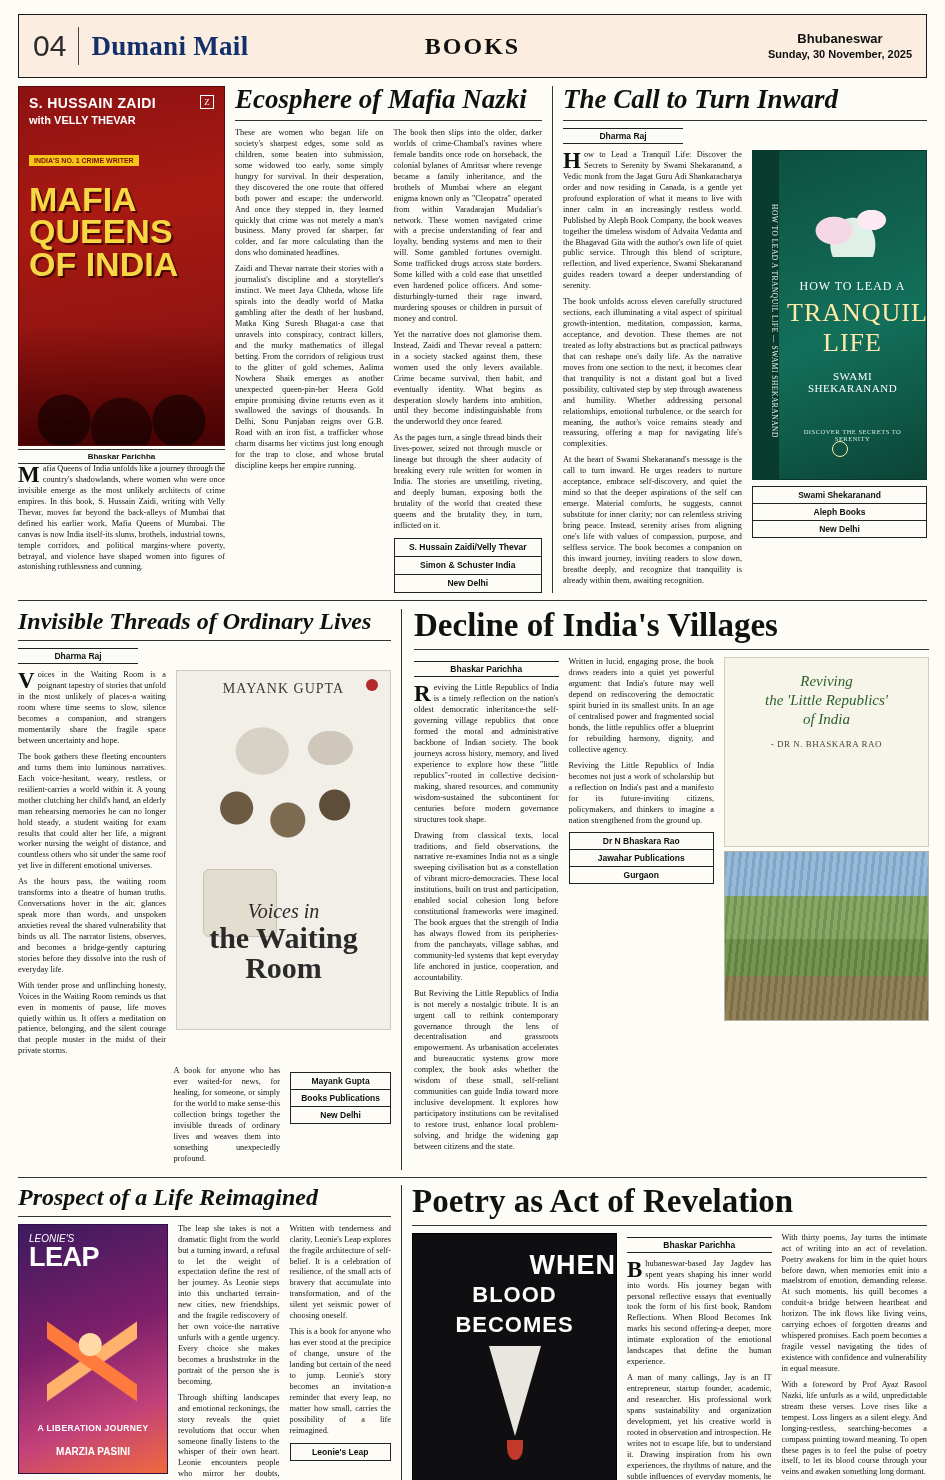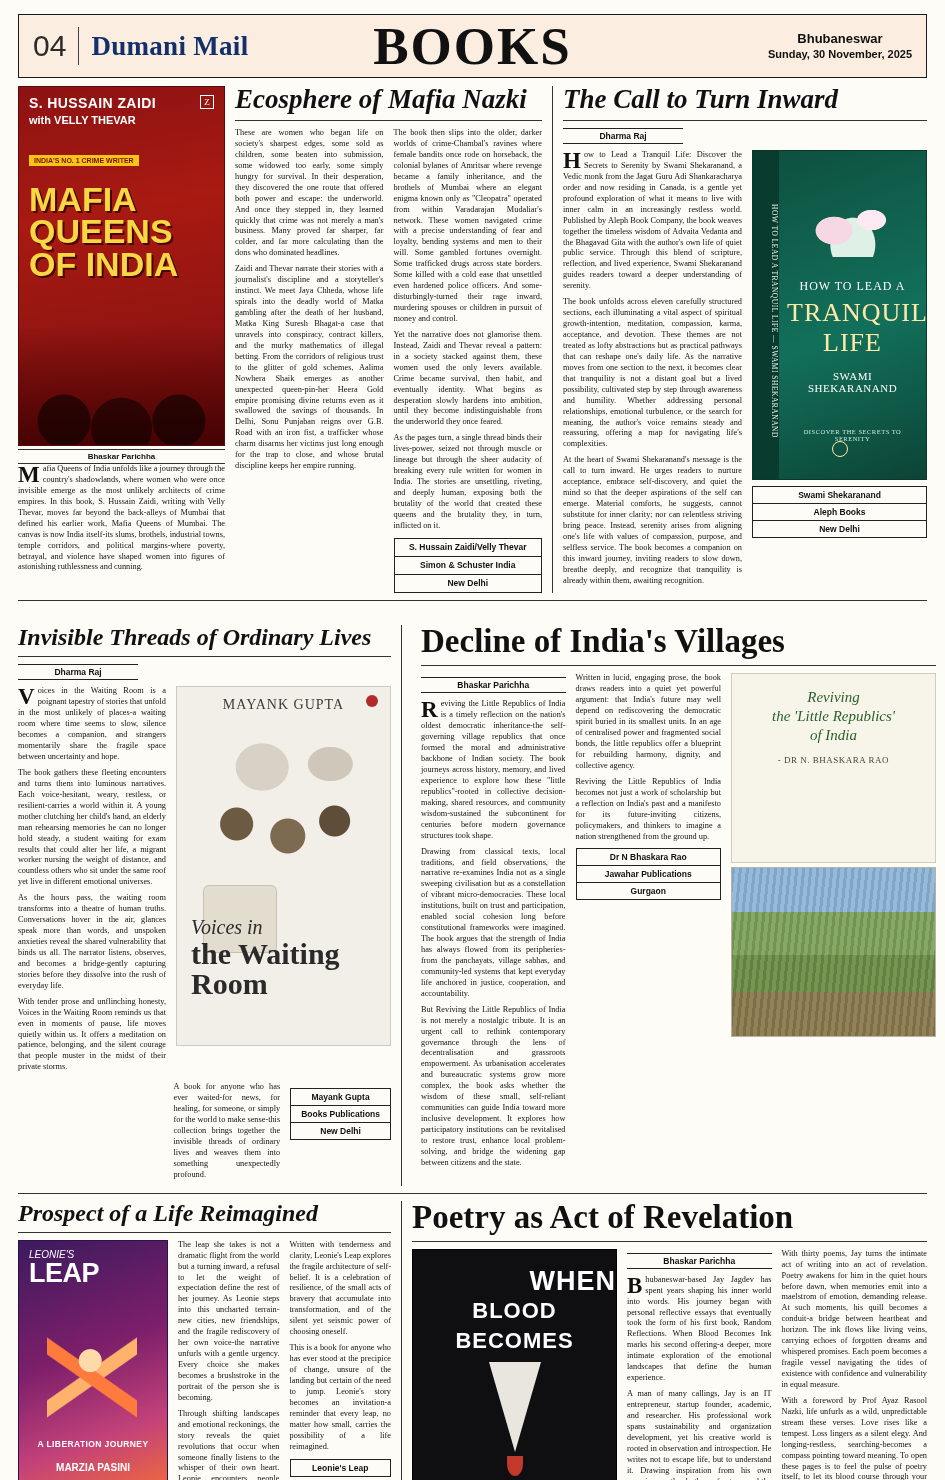--- a/index.html
+++ b/index.html
@@ -17,21 +17,21 @@
   .masthead {
     display:flex; align-items:center; justify-content:space-between;
     background:#fbeee0; border:1px solid #1a1a1a; height:64px;
     padding: 0 14px; position:relative;
   }
   .mast-left { display:flex; align-items:center; gap:12px; }
   .mast-pageno { font-size:30px; color:#2b2b2b; font-family:"Liberation Sans", sans-serif; }
   .mast-divider { width:1px; height:38px; background:#444; }
   .mast-name { font-size:27px; font-weight:bold; color:#115; font-family:"Liberation Serif", serif; letter-spacing:0.3px; color:#14306b; }
   .mast-center { position:absolute; left:0; right:0; text-align:center; pointer-events:none; }
-  .mast-books { font-size:53px; font-weight:bold; letter-spacing:2px; font-family:"Liberation Serif", serif; }
+  .mast-books { font-size:24px; font-weight:bold; letter-spacing:2px; font-family:"Liberation Serif", serif; }
   .mast-right { text-align:center; font-family:"Liberation Sans", sans-serif; line-height:1.35; z-index:2; }
   .mast-city { font-size:13px; font-weight:bold; }
   .mast-date { font-size:11px; font-weight:bold; }
 
   
   .hl { font-family:"Liberation Serif", serif; font-style:italic; font-weight:bold; }
   .hl-plain { font-family:"Liberation Serif", serif; font-weight:bold; }
   .byline {
     text-align:center; font-size:8.5px; font-weight:bold; font-family:"Liberation Sans", sans-serif;
     border-top:1px solid #222; border-bottom:1px solid #222; padding:2px 0; margin:4px 0 6px 0;
@@ -108,21 +108,21 @@
       radial-gradient(ellipse at 46% 86%, #dff0e6 0 22px, transparent 23px);
   }
   .cover-tranquil .t-main { position:absolute; top:128px; left:34px; right:8px; text-align:center; }
   .cover-tranquil .t1 { font-size:12px; letter-spacing:1px; }
   .cover-tranquil .t2 { font-size:26px; font-weight:normal; letter-spacing:1px; margin-top:4px; color:#ffe9a8; }
   .cover-tranquil .t3 { font-size:11px; margin-top:12px; letter-spacing:0.5px; }
   .cover-tranquil .t4 { font-size:6.5px; margin-top:34px; letter-spacing:0.5px; color:#cfe8dd;}
   .cover-tranquil .seal { position:absolute; bottom:22px; left:50%; transform:translateX(-50%); width:16px; height:16px; border-radius:50%; border:1px solid #ffe9a8; }
 
   
-  .sec-mid { display:flex; gap:19px; margin-top:24px; }
+  .sec-mid { display:flex; gap:12px; margin-top:8px; }
   .mid-left { width:384px; border-right:1px solid #333; padding-right:10px; }
   .mid-right { width:515px; }
 
   .cover-voices {
     width:215px; height:360px; background:#f2efe9; border:1px solid #cfcabf; position:relative; overflow:hidden;
     font-family:"Liberation Serif", serif;
   }
   .cover-voices .v-author { position:absolute; top:10px; left:0; right:0; text-align:center; font-size:14px; letter-spacing:1px; color:#3a3a3a; }
   .cover-voices .v-logo { position:absolute; top:8px; right:12px; width:12px; height:12px; border-radius:50%; background:#b32a2a; }
   .cover-voices .objects {
@@ -131,21 +131,21 @@
       radial-gradient(circle at 28% 62%, #6d5a43 0 16px, transparent 17px),
       radial-gradient(circle at 52% 70%, #7d6a50 0 17px, transparent 18px),
       radial-gradient(circle at 74% 60%, #5e4d39 0 15px, transparent 16px),
       radial-gradient(ellipse at 40% 24%, #d8d2c6 0 26px, transparent 27px),
       radial-gradient(ellipse at 72% 22%, #cfc8ba 0 22px, transparent 23px);
   }
   .cover-voices .bag {
     position:absolute; top:198px; left:26px; width:74px; height:68px; border-radius:6px;
     background:#e3ddd0; border:1px solid #c9c1b1;
   }
-  .cover-voices .v-title { position:absolute; bottom:46px; left:14px; right:14px; color:#2a2a2a; }
+  .cover-voices .v-title { position:absolute; bottom:46px; left:14px; right:14px; text-align:center; color:#2a2a2a; }
   .cover-voices .vt1 { font-size:20px; font-style:italic; }
   .cover-voices .vt2 { font-size:30px; font-weight:bold; line-height:1; }
   .cover-voices .vt3 { font-size:30px; font-weight:bold; line-height:1; }
 
   .cover-reviving {
     width:205px; height:190px; background:#f7f5ea; border:1px solid #d2cdbb; position:relative;
     font-family:"Liberation Serif", serif; overflow:hidden;
   }
   .cover-reviving .r-title { padding:14px 10px 0 10px; text-align:center; color:#2a5f2a; font-style:italic; font-size:15px; line-height:1.25; }
   .cover-reviving .r-auth { text-align:center; font-size:9px; margin-top:10px; color:#444; letter-spacing:0.5px; }

